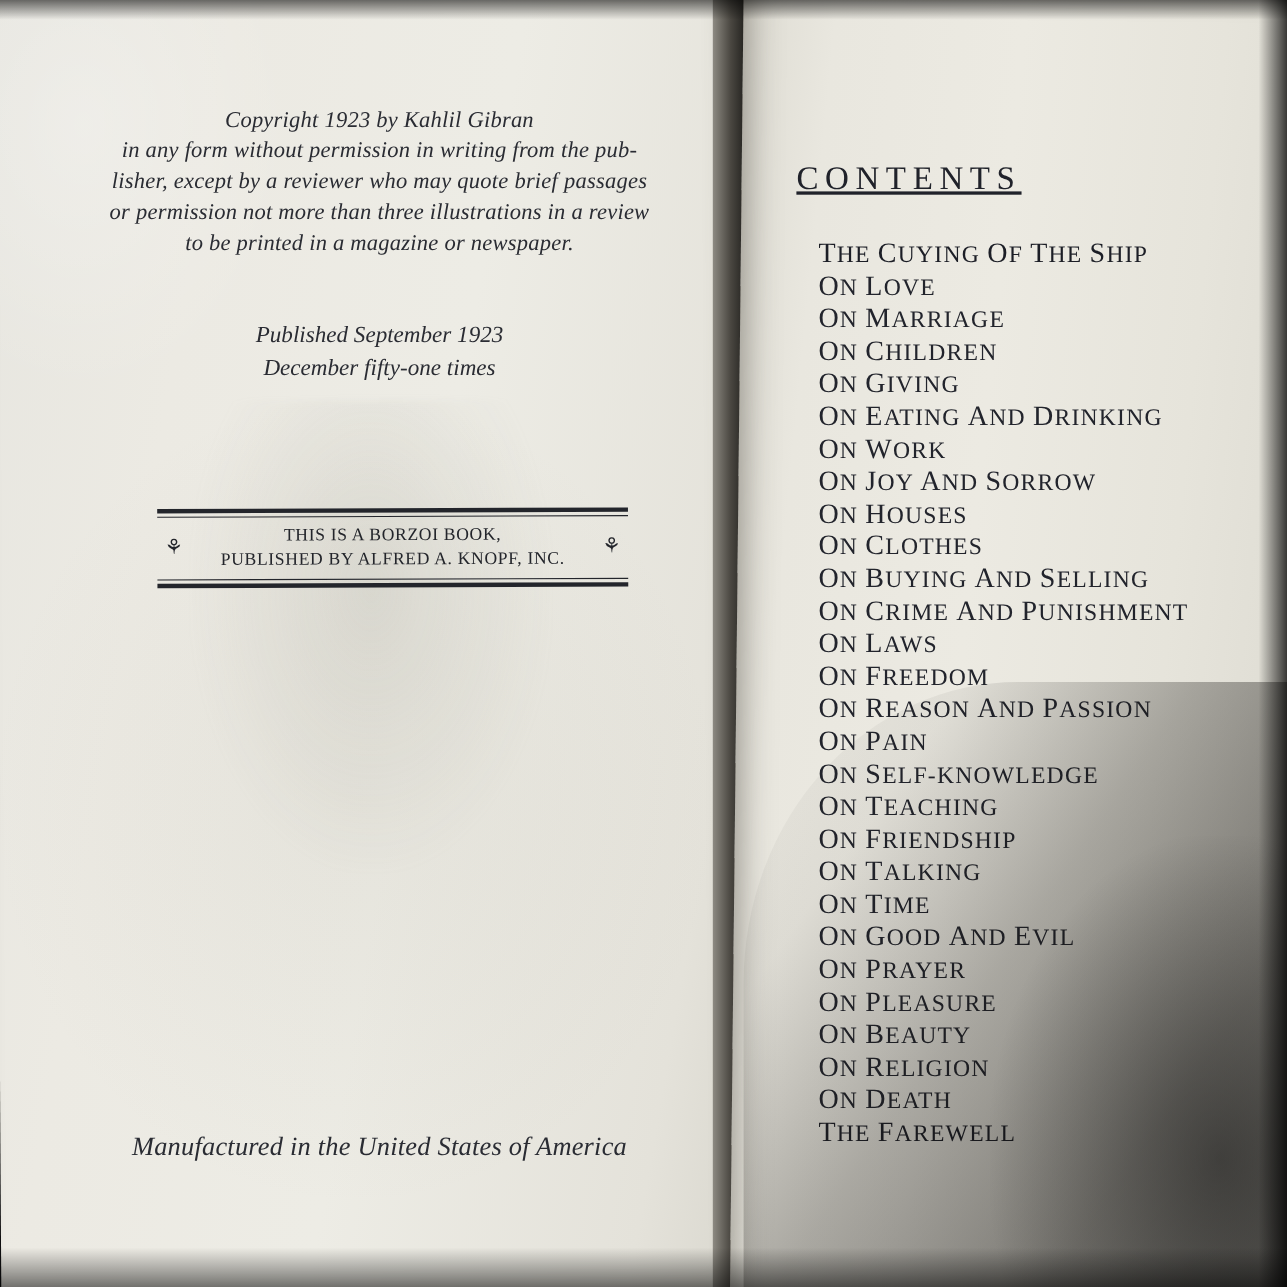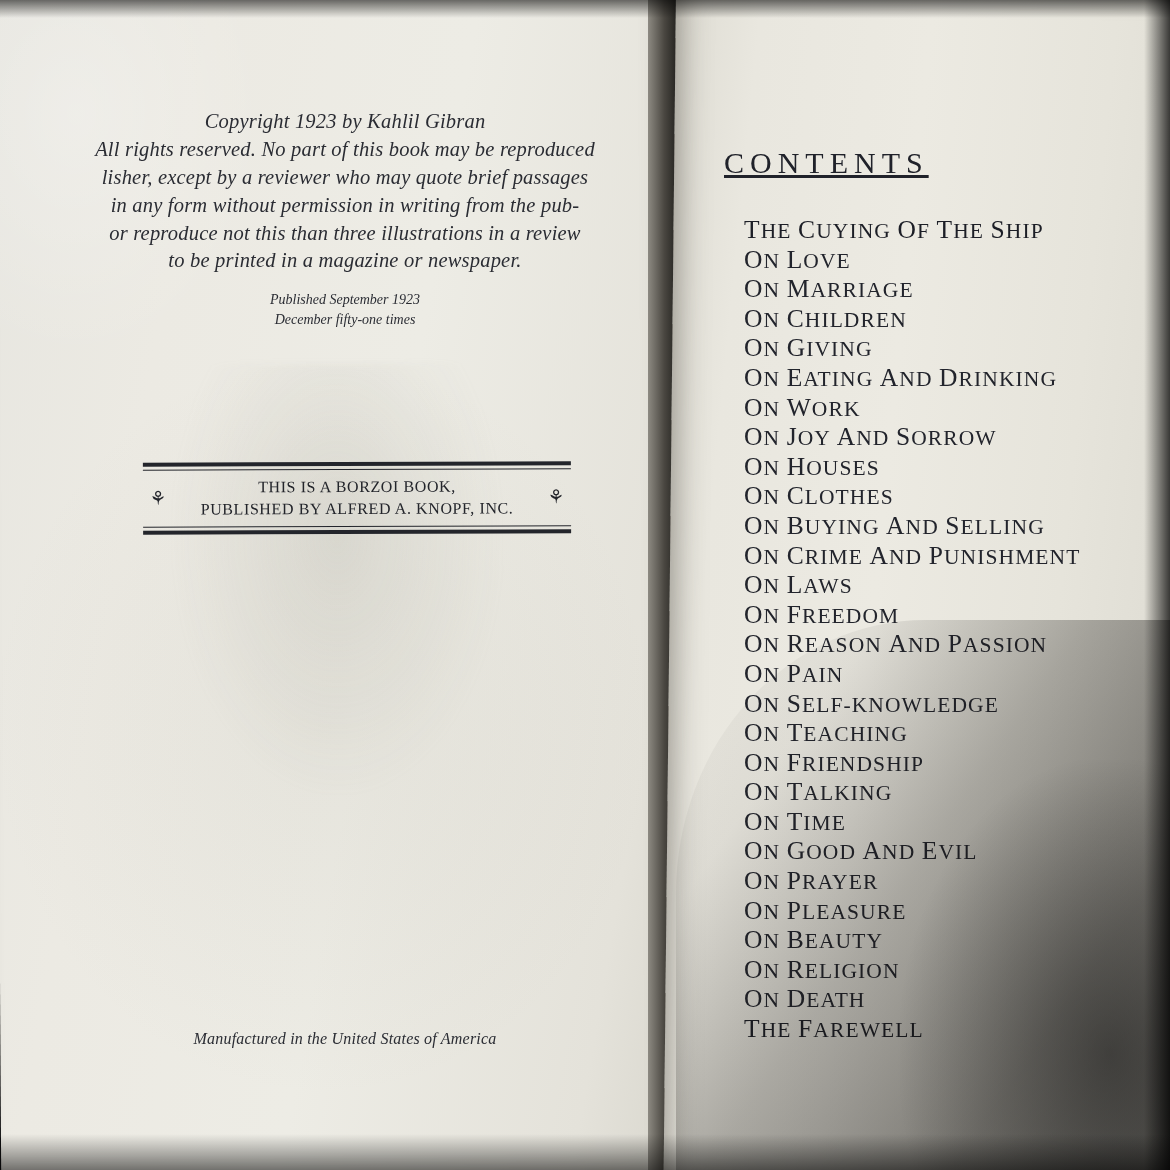--- a/index.html
+++ b/index.html
@@ -111,30 +111,30 @@
     top: 96px;
     width: 566px;
     text-align: center;
     font-style: italic;
     font-size: 20.5px;
     line-height: 1.36;
     color: #2a2c33;
     letter-spacing: 0.2px;
   }
   .copyright-block .line { white-space: pre-wrap; }
-  .cr-first { text-align: center; margin-top: 12px; }
+  .cr-first { text-align: center; }
 
   .printing-block {
     position: absolute;
     left: 62px;
     top: 290px;
     width: 566px;
     text-align: center;
     font-style: italic;
-    font-size: 14px;
+    font-size: 21px;
     line-height: 1.42;
     color: #2a2c33;
   }
 
   
   .colophon {
     position: absolute;
     left: 143px;
     top: 462px;
     width: 428px;
@@ -172,21 +172,21 @@
     line-height: 1;
   }
 
   .manufactured {
     position: absolute;
     left: 62px;
     top: 1030px;
     width: 566px;
     text-align: center;
     font-style: italic;
-    font-size: 16px;
+    font-size: 24px;
     color: #2a2c33;
     letter-spacing: 0.2px;
   }
 
   
   .ghost {
     position: absolute;
     left: 175px;
     top: 370px;
     width: 330px;
@@ -238,24 +238,23 @@
   <div class="page-left">
     <div class="ghost"></div>
   </div>
 
   <div class="gutter"></div>
 
   <div class="page-right"></div>
 
   <div class="copyright-block">
     <div class="line cr-first">Copyright 1923 by Kahlil Gibran</div>
-    <div class="line">All rights reserved. No part of this book may be reproduced</div>
+    <div class="line">in any form without permission in writing from the pub-</div>
     <div class="line">lisher, except by a reviewer who may quote brief passages</div>
-    <div class="line">in any form without permission in writing from the pub-</div>
-    <div class="line">or reproduce not this than three illustrations in a review</div>
+    <div class="line">or permission not more than three illustrations in a review</div>
     <div class="line">to be printed in a magazine or newspaper.</div>
   </div>
 
   <div class="printing-block">
     <div class="line">Published September 1923</div>
     <div class="line">December fifty-one times</div>
   </div>
 
   <div class="colophon">
     <div class="colophon-inner-line-top"></div>

